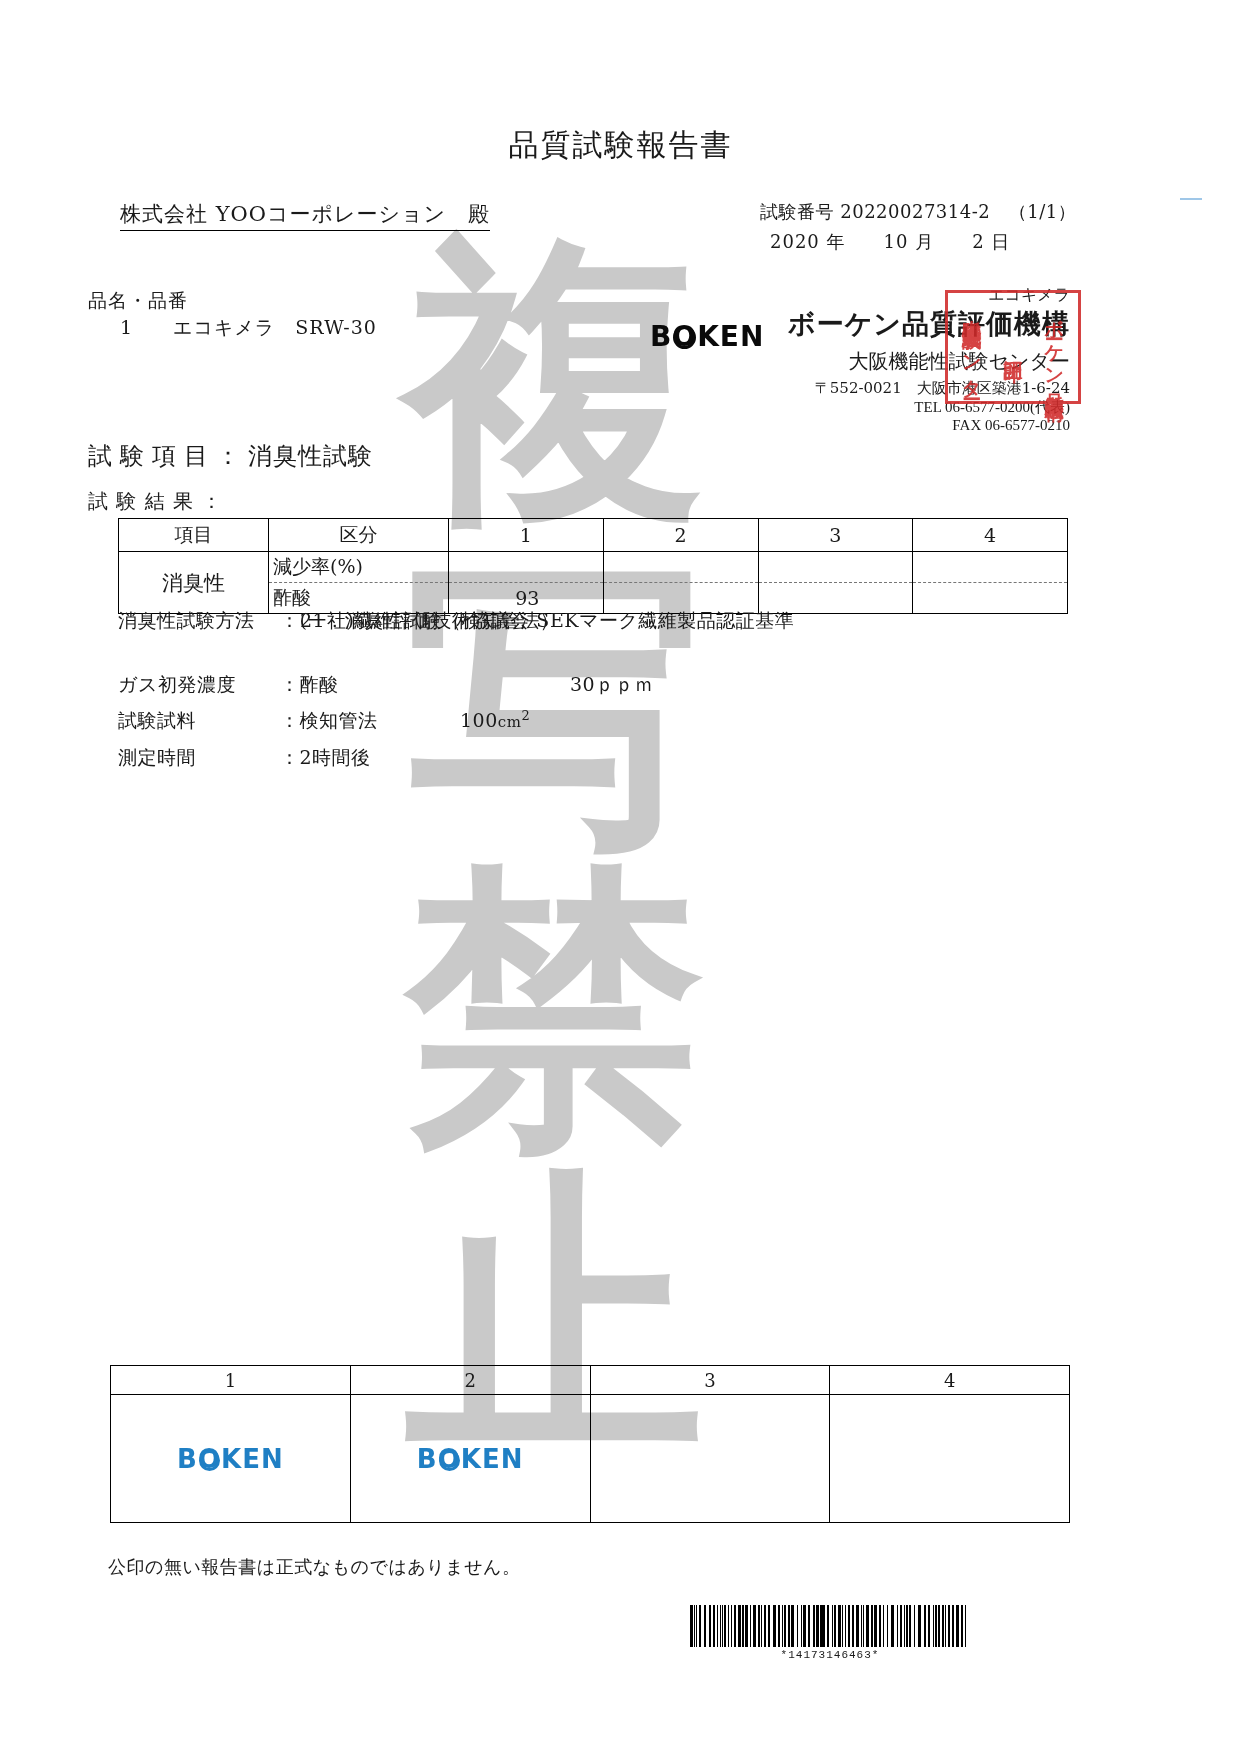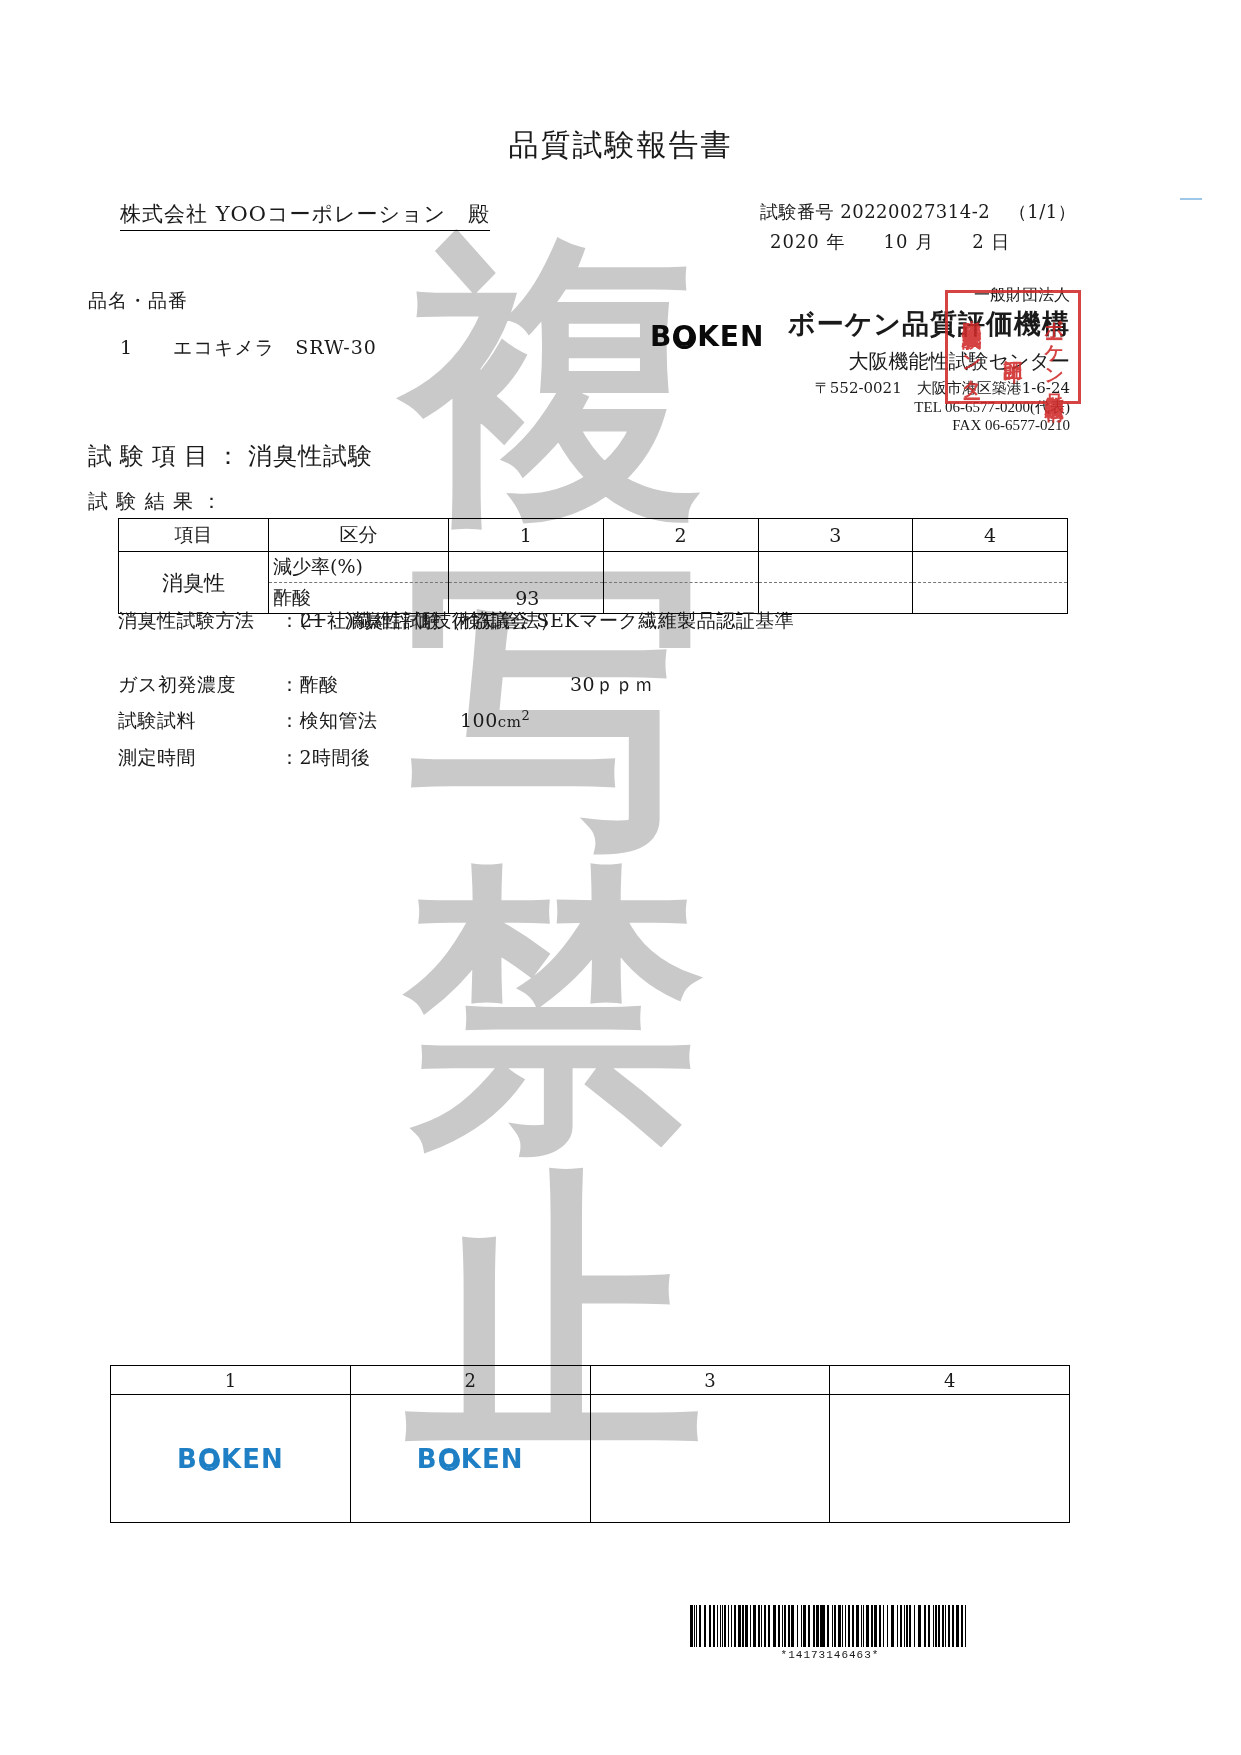--- a/index.html
+++ b/index.html
@@ -76,21 +76,21 @@
   .test-date {
     left: 770px; top: 230px;
     font-size: 18px;
     letter-spacing: 1px;
     font-family: "DejaVu Serif", serif;
   }
 
   .prod-label { left: 88px; top: 288px; font-size: 19px; letter-spacing:1px;
                 font-family: "DejaVu Serif", serif;}
   .prod-value { left: 120px; top: 315px; font-size: 19px; letter-spacing:1px;
-                font-family: "DejaVu Serif", serif; margin-top: 20px;}
+                font-family: "DejaVu Serif", serif;}
 
   
   .org-block { left: 640px; top: 285px; width: 430px; text-align: right; }
   .org-kind {
     font-size: 16px;
     font-family: "DejaVu Serif", serif;
   }
   .org-name {
     font-size: 27px;
     font-weight: bold;
@@ -317,21 +317,21 @@
     </div>
     <div class="abs test-date">2020 年　　10 月　　2 日</div>
 
     <div class="abs prod-label">品名・品番</div>
     <div class="abs prod-value">1　　エコキメラ　SRW-30</div>
 
     <div class="abs boken-logo">
       <span>B</span><span class="ring">O</span><span>KEN</span>
     </div>
     <div class="abs org-block">
-      <div class="org-kind">一般財団法人</div>
+      <div class="org-kind">エコキメラ</div>
       <div class="org-name">ボーケン品質評価機構</div>
       <div class="org-center">大阪機能性試験センター</div>
       <div class="org-addr">〒552-0021　大阪市港区築港1-6-24</div>
       <div class="org-tel">TEL 06-6577-0200(代表)</div>
       <div class="org-fax">FAX 06-6577-0210</div>
     </div>
 
     <div class="seal">
       <div class="seal-inner">
         <div class="seal-col">大阪機能性試験センター</div>
@@ -414,20 +414,21 @@
         <td class="cell">
           <span class="blue-boken"><span>B</span><span class="ring2">O</span><span>KEN</span></span>
         </td>
         <td class="cell"></td>
         <td class="cell"></td>
       </tr>
     </tbody>
       </table>
 
     <div class="notes">
+      <div>公印の無い報告書は正式なものではありません。</div>
     </div>
 
     <div class="barcode-wrap">
       <div class="barcode" id="barcode">
           <i style="width:3px"></i>
           <i style="width:1px;background:transparent"></i>
           <i style="width:1px"></i>
           <i style="width:1px;background:transparent"></i>
           <i style="width:1px"></i>
           <i style="width:2px;background:transparent"></i>

